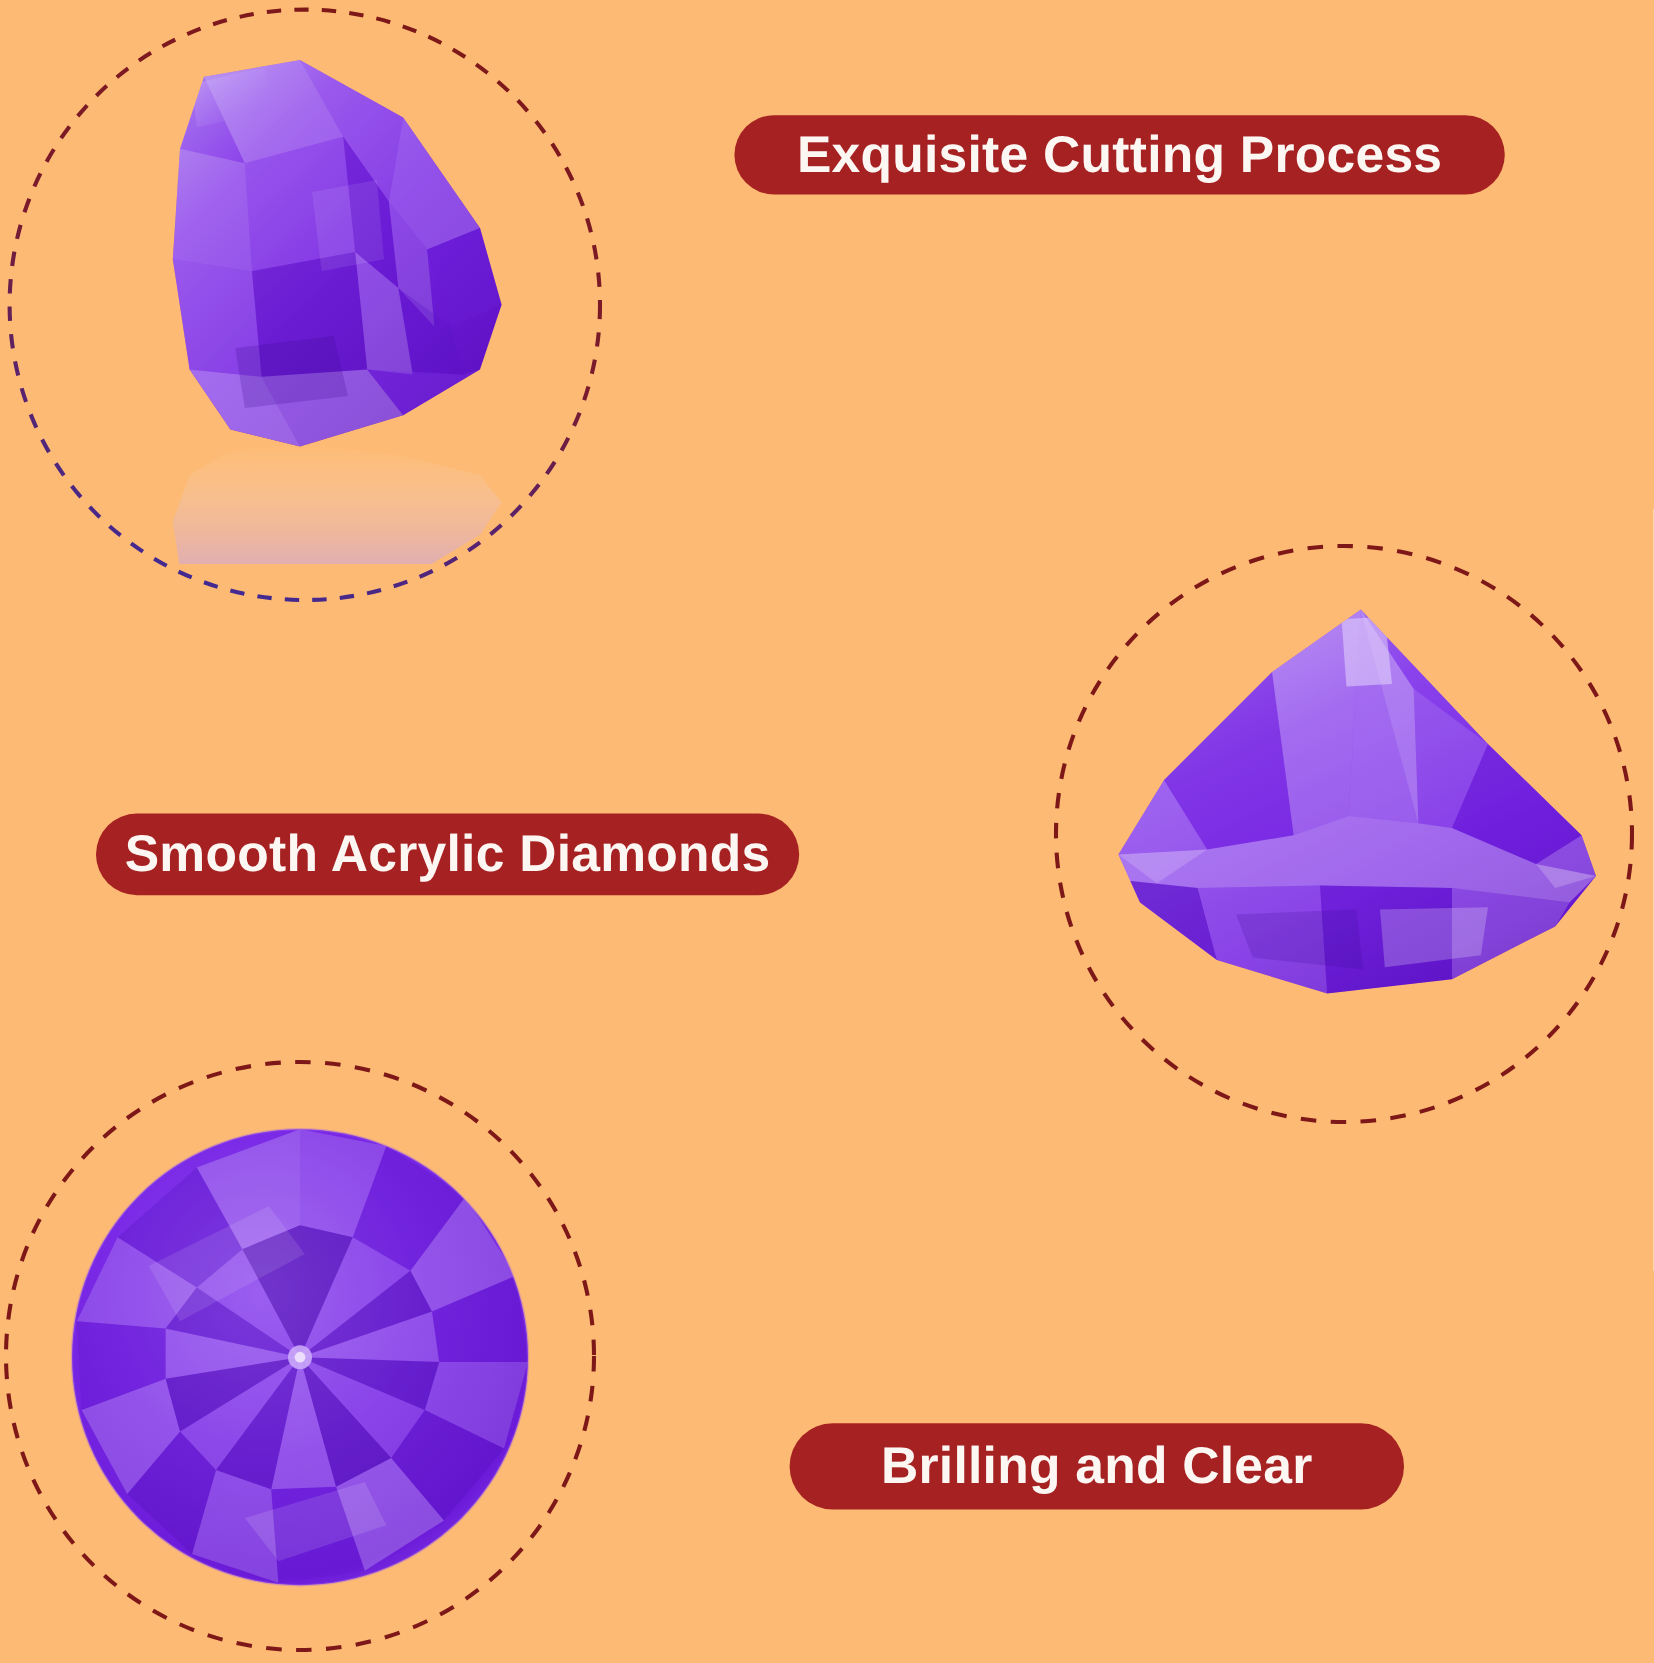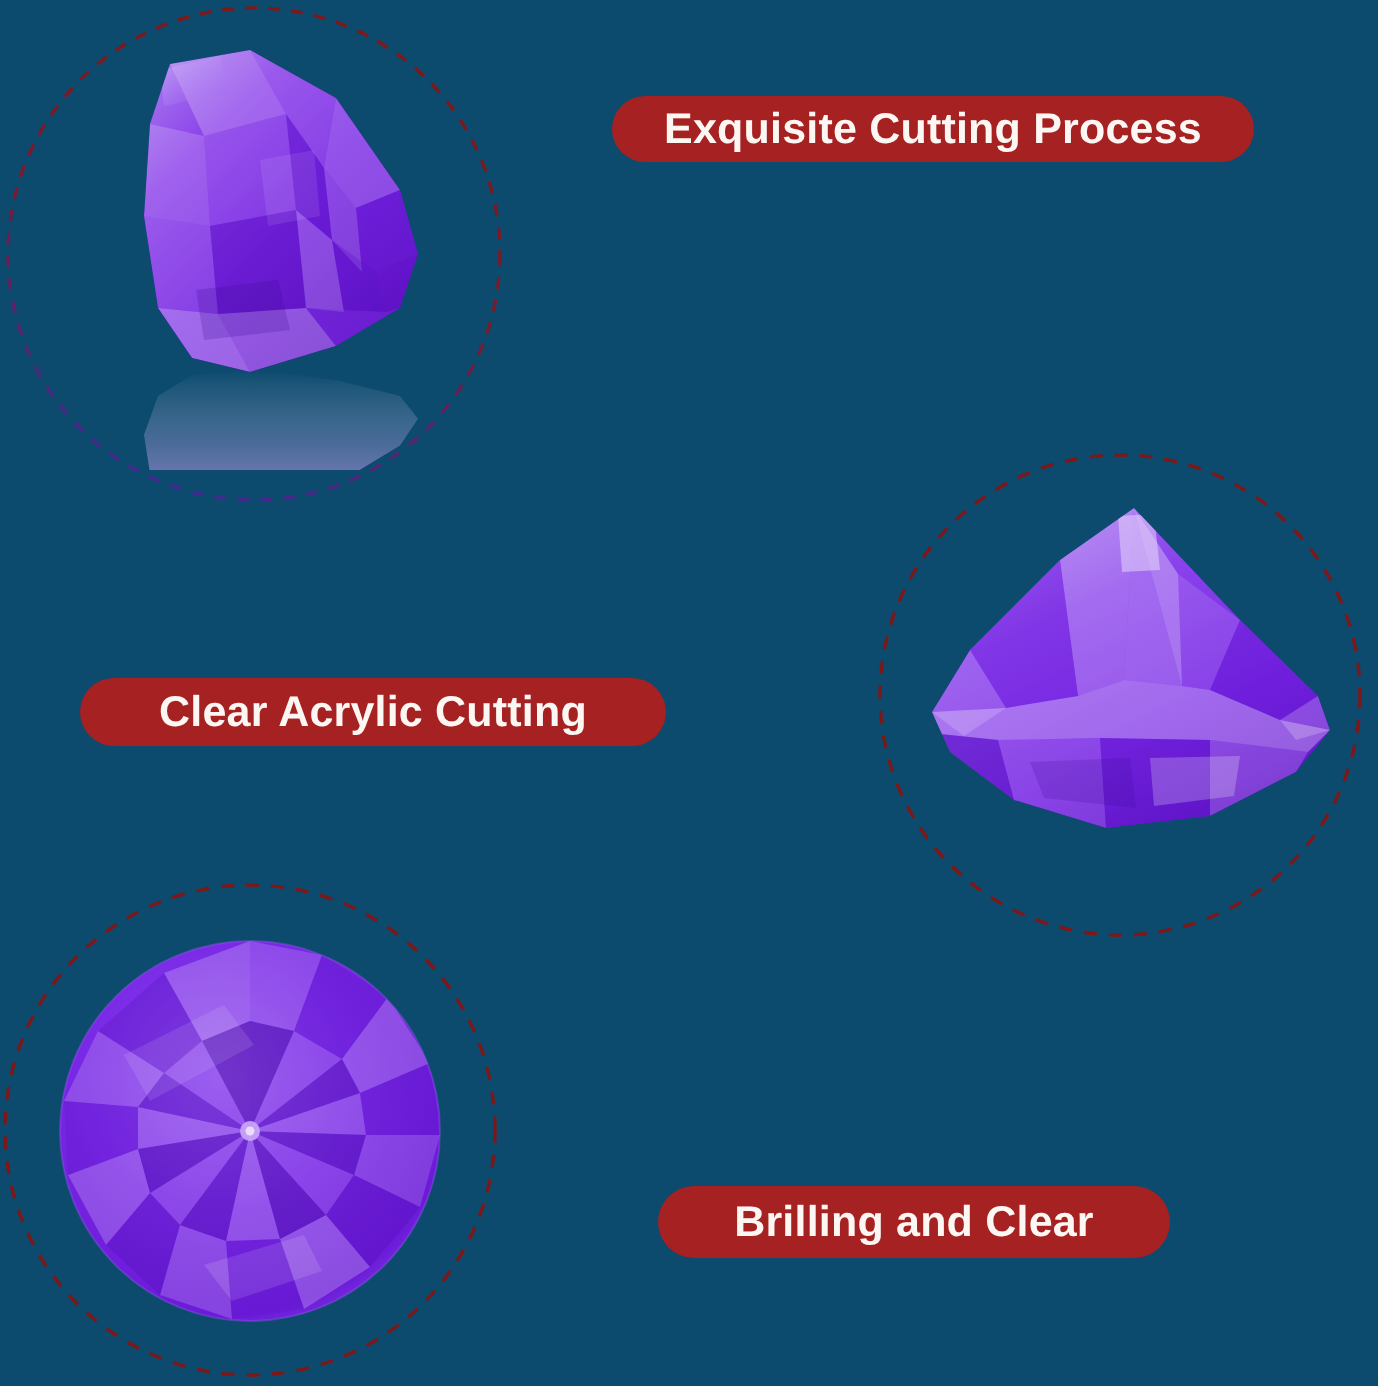--- a/index.html
+++ b/index.html
@@ -4,21 +4,21 @@
 <title>Acrylic Diamonds Product Infographic</title>
 <style>
   html,body{margin:0;padding:0;}
   body{
     width:1378px;height:1386px;
     background:#ffffff;
     font-family:"Liberation Sans", sans-serif;
     overflow:hidden;
     position:relative;
   }
-  #stage{position:relative;width:1378px;height:1386px;background:#0c4a6e;overflow:hidden;}
+  #stage{position:relative;width:1378px;height:1386px;background:#fdba74;overflow:hidden;}
 
   
   .circle-frame{position:absolute;}
   .circle-frame svg{display:block;width:100%;height:100%;overflow:visible;}
 
   
   .gem{position:absolute;}
   .gem svg{display:block;width:100%;height:100%;}
 
   
@@ -161,21 +161,21 @@
         <path d="M300,240 L398,252 L386,272 L300,316 Z" fill="#ffffff" opacity="0.18"></path>
         <path d="M120,262 L220,258 L226,308 L134,298 Z" fill="#3d0b96" opacity="0.20"></path>
         <path d="M240,258 L330,256 L324,296 L244,306 Z" fill="#ffffff" opacity="0.22"></path>
 
         <path d="M208,16 L244,14 L250,70 L212,72 Z" fill="#e4d3fc" opacity="0.55"></path>
       </g>
     </svg>
   </div>
 
   <div class="badge" id="badge-clear">
-    <span>Clear Acrylic Cutting</span>
+    <span>Smooth Acrylic Diamonds</span>
   </div>
 
   <div class="circle-frame" id="frame-3" style="left:0px;top:880px;width:502px;height:502px;">
     <svg viewBox="0 0 502 502" xmlns="http://www.w3.org/2000/svg">
       <circle cx="250" cy="250" r="245" fill="none" stroke="#7e1818" stroke-width="3.4" stroke-dasharray="13 12" stroke-linecap="butt"></circle>
     </svg>
   </div>
 
   <div class="gem" id="gem-top" style="left:54px;top:935px;width:392px;height:392px;">
     <svg viewBox="0 0 392 392" xmlns="http://www.w3.org/2000/svg">

